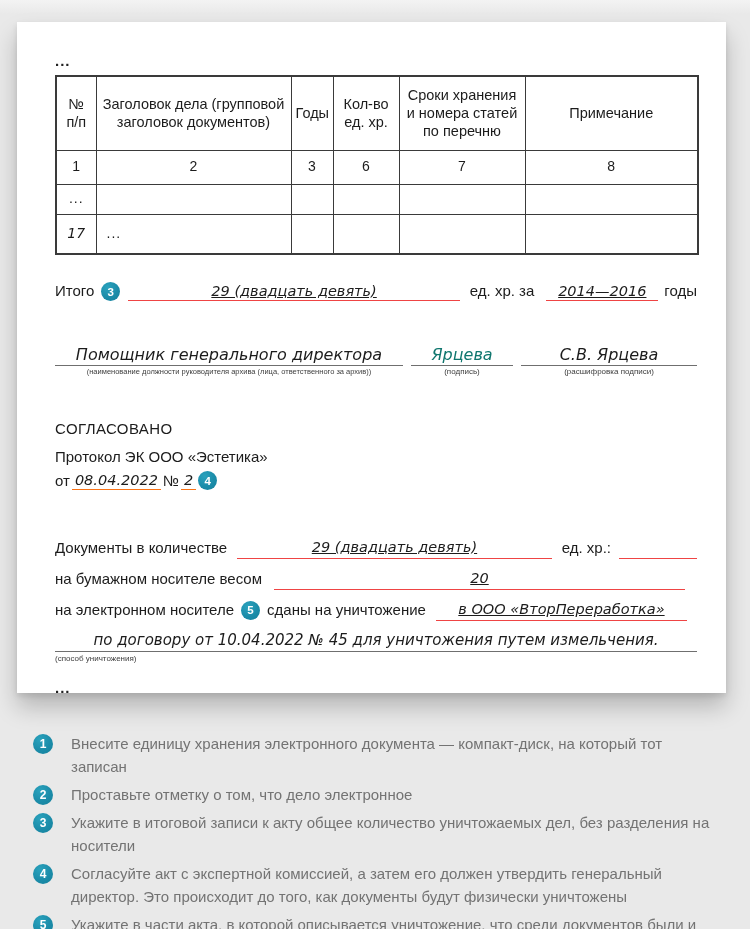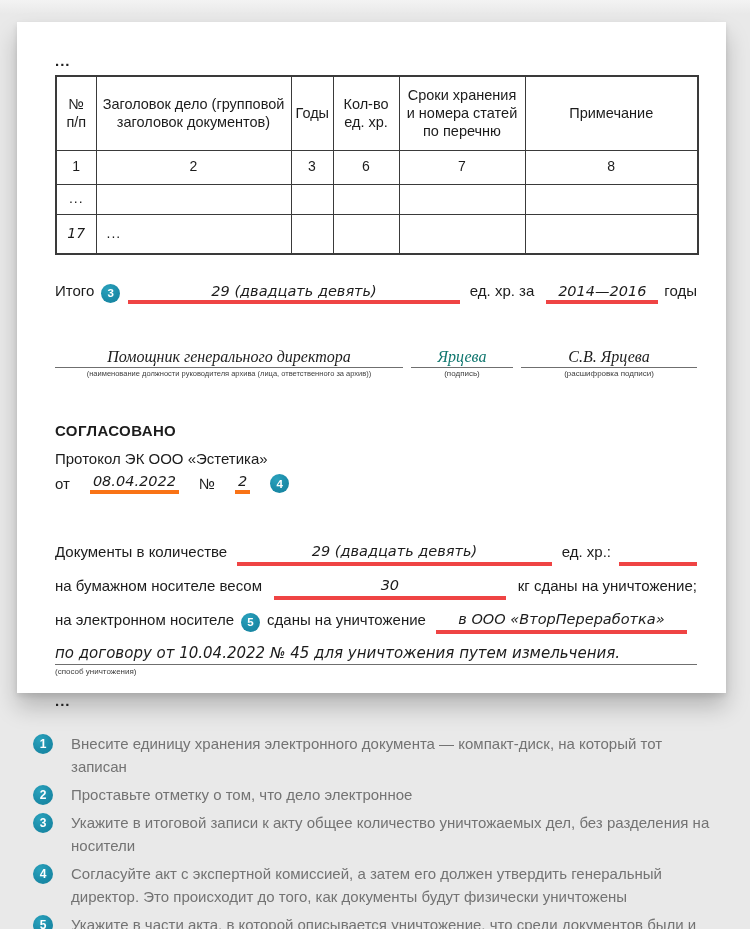--- a/index.html
+++ b/index.html
@@ -42,21 +42,21 @@
     display:inline-flex; align-items:center; justify-content:center;
     width:19px; height:19px; border-radius:50%;
     background:radial-gradient(circle at 35% 28%, #2aa2bd 0%, #1b8ca9 55%, #14809b 100%);
     color:#fff; font-size:11.5px; font-weight:bold; font-style:normal;
     vertical-align:middle; flex:0 0 auto;
   }
 
   
   .blank {
     display:inline-block; position:relative; text-align:center;
-    border-bottom:4px solid #ef4444; padding:0 4px 1px 4px; vertical-align:baseline;
+    border-bottom:1px solid #ef4444; padding:0 4px 1px 4px; vertical-align:baseline;text-decoration:underline;
   }
   .blank .cap, .cap-line {
     font-size:8px; color:#3d3d3d; font-style:normal; font-family:"Liberation Sans", sans-serif;
   }
   .blank .cap { position:absolute; top:100%; left:0; right:0; text-align:center; padding-top:1px; white-space:nowrap; }
 
   
   .totals {
     margin:27px 0 0 38px; width:642px;
     display:flex; align-items:baseline; font-size:15px;
@@ -64,47 +64,47 @@
   .totals .badge { align-self:center; margin:0 8px 0 7px; }
   .totals .blank.big { flex:1 1 auto; margin-right:10px; }
   .totals .blank.years { width:112px; margin:0 6px 0 12px; }
 
   
   .sigrow {
     margin:44px 0 0 38px; width:642px;
     display:flex; justify-content:space-between; align-items:flex-end;
   }
   .sigcol { text-align:center; }
-  .sigcol .val { border-bottom:1px solid #6f6f6f; padding:0 6px 1px 6px; font-size:16px;font-family:Liberation Serif, serif; }
+  .sigcol .val { border-bottom:1px solid #6f6f6f; padding:0 6px 1px 6px; font-size:16px; }
   .sigcol .cap-line { display:block; padding-top:1px; white-space:nowrap; }
   .sig-position { width:348px; }
   .sig-sign { width:102px; }
   .sig-name { width:176px; }
   .teal { color:#0f766e; font-size:18px; }
 
   
   .approval { margin:44px 0 0 38px; font-size:15px; }
-  .approval .t { letter-spacing:0.4px;font-weight:bold; }
+  .approval .t { letter-spacing:0.4px; }
   .approval .l1 { margin-top:11px; }
-  .approval .l2 { margin-top:6px; display:flex; align-items:center; gap:20px; }
+  .approval .l2 { margin-top:6px; display:flex; align-items:center; gap:2px; }
   .u-hand {
     font-family:"DejaVu Sans", sans-serif; font-style:italic; font-size:14.5px;
-    border-bottom:4px solid #f97316; padding:0 3px 1px 3px; display:inline-block;
+    border-bottom:1px solid #f97316; padding:0 3px 1px 3px; display:inline-block;
   }
 
   
   .destr { margin:48px 0 0 38px; width:642px; font-size:15px; }
   .destr .line { display:flex; align-items:baseline; margin-bottom:10px; line-height:19px; }
   .destr .line .badge { align-self:center; margin:0 7px; }
   .destr .blank { align-self:stretch; display:flex; align-items:flex-end; justify-content:center; }
   .destr .grow { flex:1 1 auto; margin:0 10px; }
   .destr .tail { flex:0 0 78px; margin-left:8px; }
   .destr .fixed2 { flex:1 1 auto; margin:0 12px; }
   .line4 {
-    border-bottom:1px solid #6f6f6f; padding-bottom:2px; margin-top:2px;
+    border-bottom:1px solid #6f6f6f; text-align:center; padding-bottom:2px; margin-top:2px;
   }
   .line4 .hand { font-size:15px; }
   .destr .cap-center { padding-top:2px; }
   .bottom-ellipsis { margin:16px 0 0 0; }
 
   
   .notes { position:absolute; left:33px; top:732px; width:692px; }
   .note { display:flex; align-items:flex-start; margin-bottom:5px; }
   .note .badge { width:20px; height:20px; font-size:12px; margin-top:2px; }
   .note .txt { margin-left:18px; font-size:15px; line-height:23px; color:#737373; max-width:648px; }
@@ -121,21 +121,21 @@
       <col style="width:40px">
         <col style="width:195px">
         <col style="width:42px">
       <col style="width:66px">
         <col style="width:126px">
         <col style="width:173px">
     </colgroup>
     <tbody>
         <tr class="head">
       <th>№ п/п</th>
-      <th>Заголовок дело (групповой заголовок документов)</th>
+      <th>Заголовок дела (групповой заголовок документов)</th>
       <th>Годы</th>
       <th>Кол-во ед. хр.</th>
       <th>Сроки хранения и номера статей по перечню</th>
       <th>Примечание</th>
     </tr>
     <tr class="colnums">
       <td>1</td>
       <td>2</td>
       <td>3</td>
       <td>6</td>
@@ -206,23 +206,22 @@
       <span>Документы в количестве</span>
       <span class="blank grow">
         <span class="hand">29 (двадцать девять)</span>
       </span>
       <span>ед. хр.:</span>
       <span class="blank tail"></span>
     </div>
     <div class="line">
       <span>на бумажном носителе весом</span>
       <span class="blank fixed2">
-        <span class="hand">30</span>
+        <span class="hand">20</span>
       </span>
-      <span>кг сданы на уничтожение;</span>
     </div>
     <div class="line">
       <span>на электронном носителе</span>
       <span class="badge">5</span>
       <span>сданы на уничтожение</span>
       <span class="blank grow">
         <span class="hand">в ООО «ВторПереработка»</span>
       </span>
     </div>
     <div class="line4">

